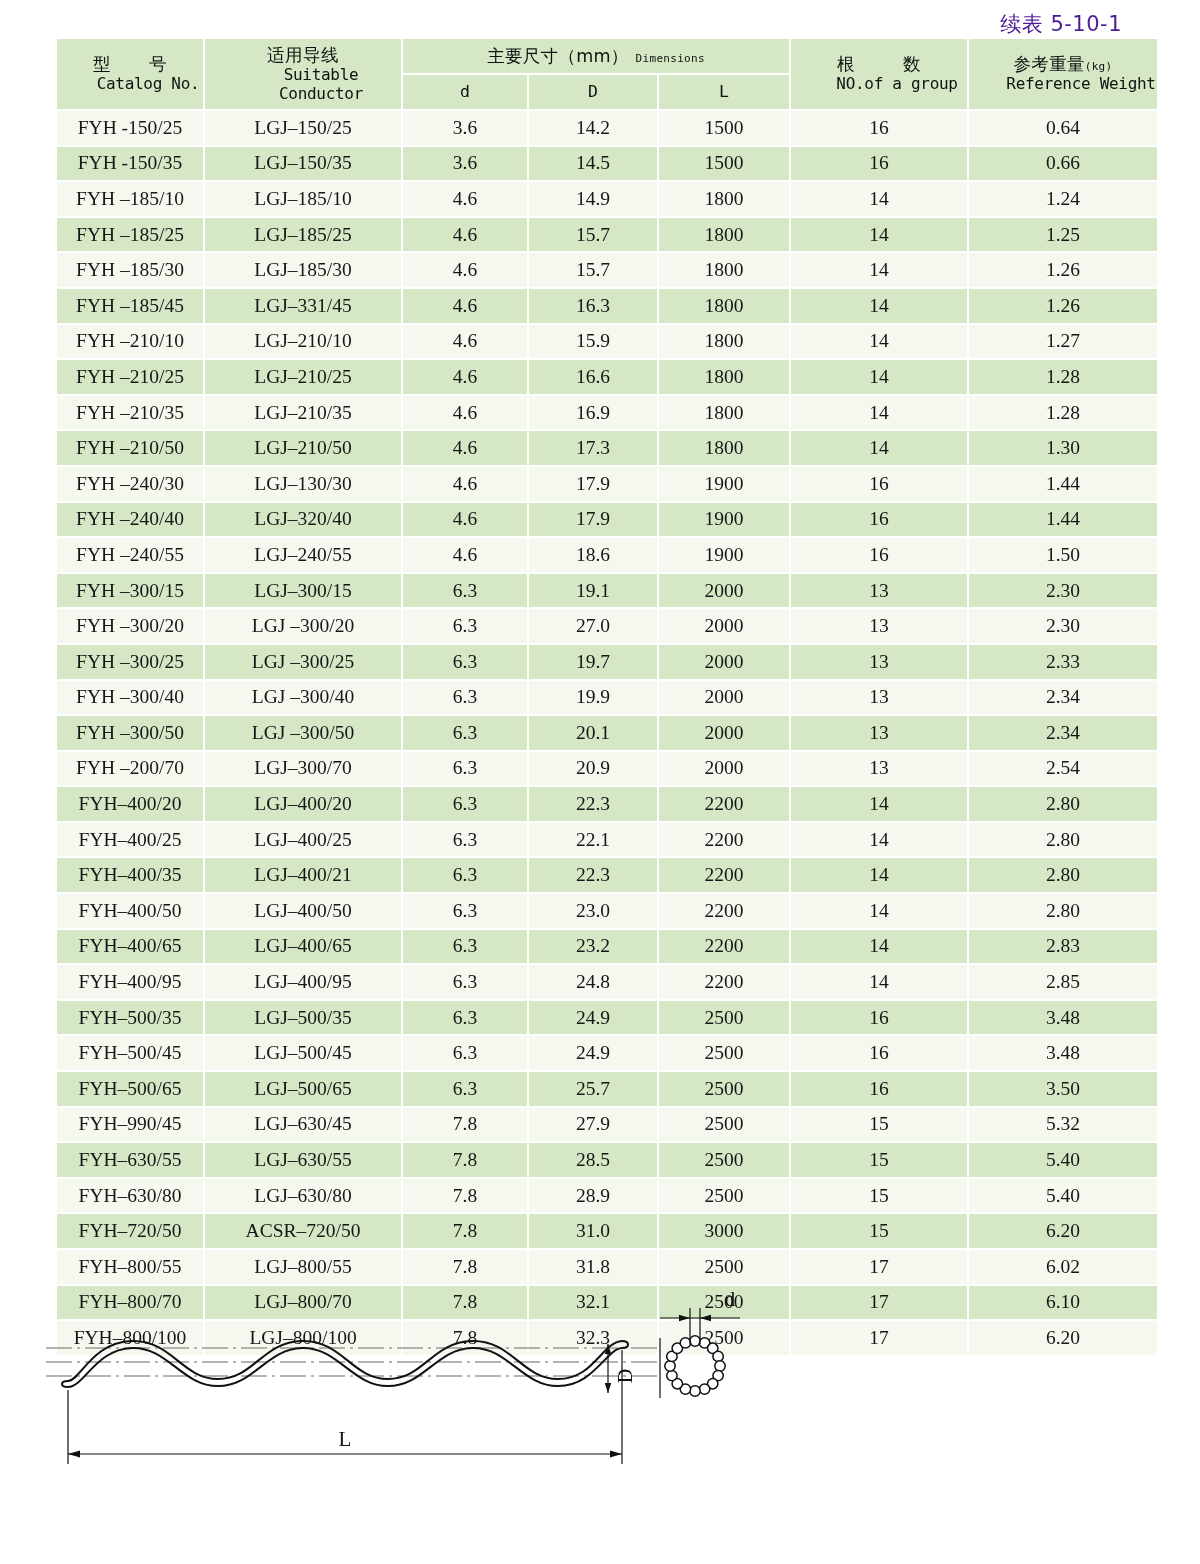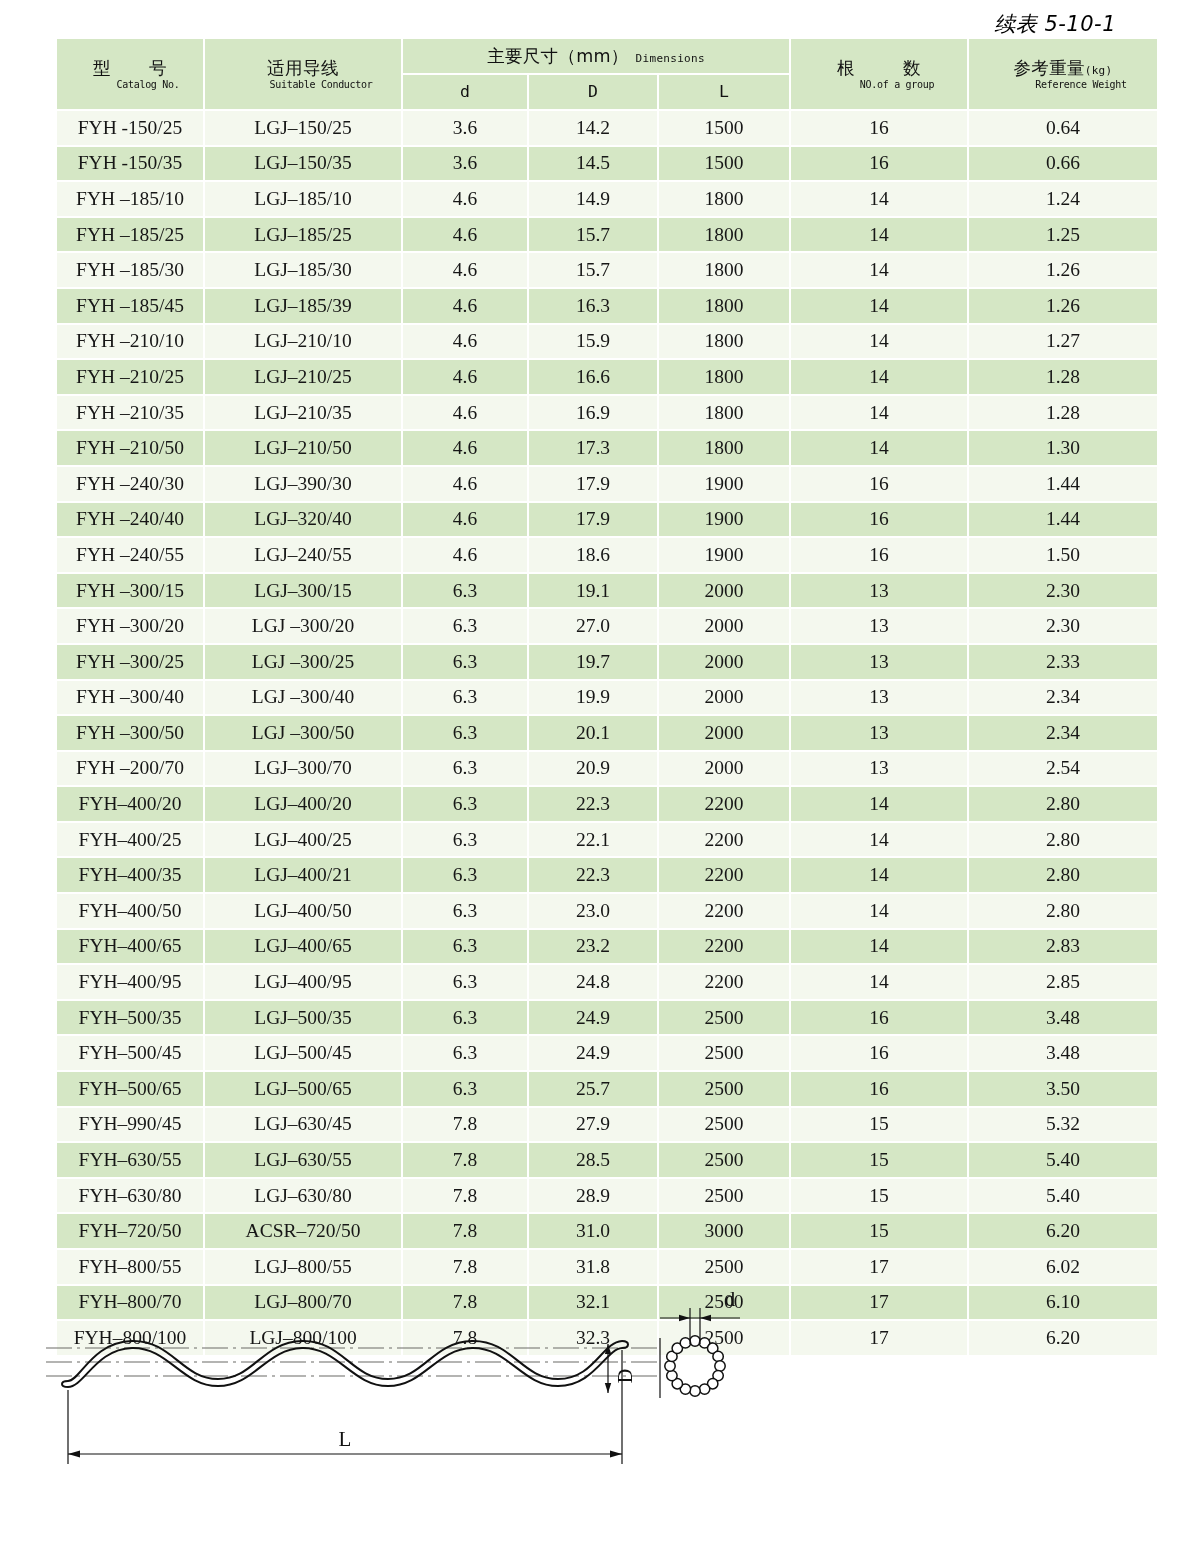--- a/index.html
+++ b/index.html
@@ -11,27 +11,26 @@
     font-family: "Liberation Serif", "DejaVu Serif", serif;
     color: #1a1a1a;
     position: relative;
     overflow: hidden;
   }
 
   
   .cont-title {
     position: absolute;
     top: 10px;
-    right: 84px;
+    right: 78px;
     font-family: "DejaVu Sans", "Liberation Sans", sans-serif;
     font-size: 21px;
     letter-spacing: 0.5px;
-    color: #000000;
+    color: #4c1d95;
     white-space: nowrap;
-    font-style: italic;
   }
 
   
   .table-wrap {
     position: absolute;
     left: 55px;
     top: 37px;
     width: 1090px;
   }
   table.spec {
@@ -62,21 +61,21 @@
     font-family: "DejaVu Sans", "Liberation Sans", sans-serif;
     font-size: 17.5px;
     letter-spacing: 0.5px;
     display: block;
     padding-bottom: 1px;
   }
   .hd-cn .gap { display: inline-block; width: 38px; }
   .hd-cn .gap-lg { display: inline-block; width: 48px; }
   .hd-en {
     font-family: "DejaVu Sans Mono", "Liberation Mono", monospace;
-    font-size: 10px;
+    font-size: 16px;
     display: block;
     letter-spacing: -0.3px;
     padding-left: 36px;
   }
   .hd-mix {
     font-family: "DejaVu Sans", "Liberation Sans", sans-serif;
     font-size: 17.5px;
     letter-spacing: 0.3px;
   }
   .hd-mix .mono {
@@ -209,21 +208,21 @@
           <td>FYH –185/30</td>
           <td>LGJ–185/30</td>
           <td>4.6</td>
           <td>15.7</td>
           <td>1800</td>
           <td>14</td>
           <td>1.26</td>
         </tr>
         <tr class="even">
           <td>FYH –185/45</td>
-          <td>LGJ–185/39</td>
+          <td>LGJ–331/45</td>
           <td>4.6</td>
           <td>16.3</td>
           <td>1800</td>
           <td>14</td>
           <td>1.26</td>
         </tr>
         <tr class="odd">
           <td>FYH –210/10</td>
           <td>LGJ–210/10</td>
           <td>4.6</td>
@@ -254,21 +253,21 @@
           <td>FYH –210/50</td>
           <td>LGJ–210/50</td>
           <td>4.6</td>
           <td>17.3</td>
           <td>1800</td>
           <td>14</td>
           <td>1.30</td>
         </tr>
         <tr class="odd">
           <td>FYH –240/30</td>
-          <td>LGJ–390/30</td>
+          <td>LGJ–130/30</td>
           <td>4.6</td>
           <td>17.9</td>
           <td>1900</td>
           <td>16</td>
           <td>1.44</td>
         </tr>
         <tr class="even">
           <td>FYH –240/40</td>
           <td>LGJ–320/40</td>
           <td>4.6</td>

